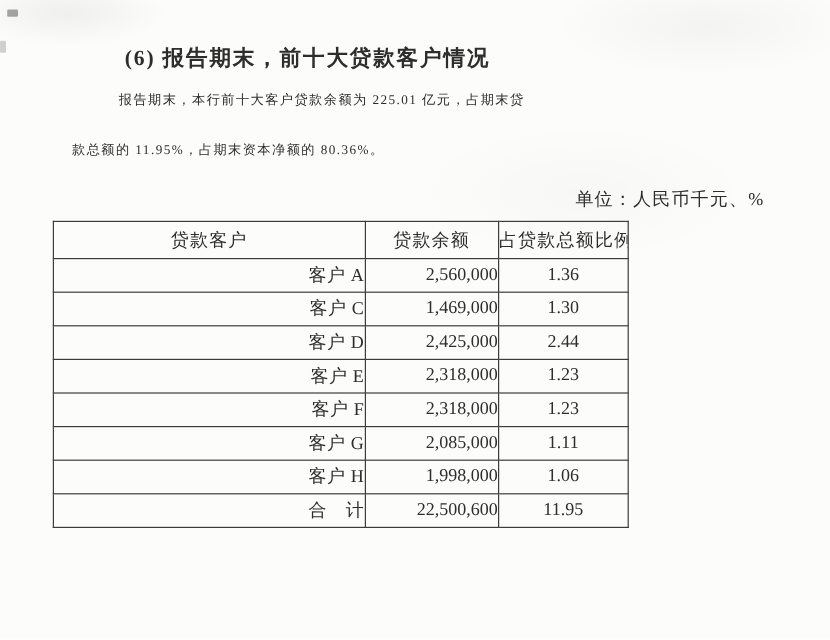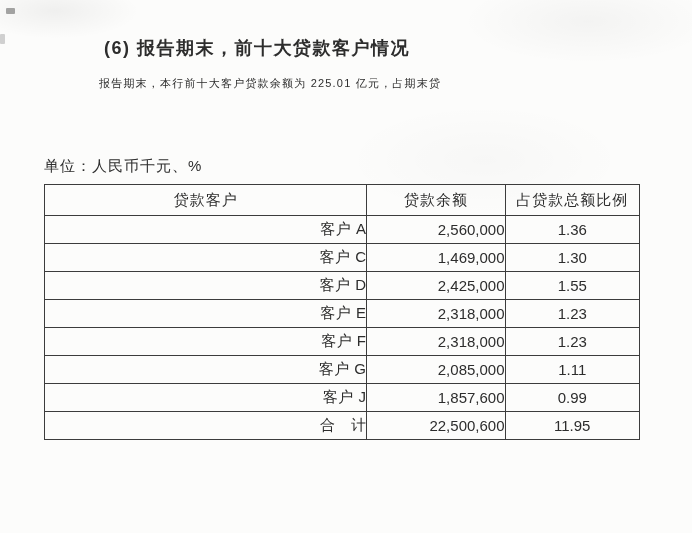--- a/index.html
+++ b/index.html
@@ -9,21 +9,21 @@
   }
   .page {
     position: relative;
     width: 692px;
     height: 533px;
     background: #fcfcfb;
     background-image:
       radial-gradient(ellipse 180px 60px at 85% 4%, rgba(0,0,0,0.035), rgba(0,0,0,0) 70%),
       radial-gradient(ellipse 120px 40px at 8% 2%, rgba(0,0,0,0.05), rgba(0,0,0,0) 70%),
       radial-gradient(ellipse 200px 80px at 70% 30%, rgba(0,0,0,0.02), rgba(0,0,0,0) 70%);
-    font-family: Liberation Sans, sans-serif;
+    font-family: Liberation Serif, serif;
     color: #2d2d2d;
     overflow: hidden;
   }
   .scan-mark {
     position: absolute;
     background: rgba(60,60,60,0.45);
     border-radius: 1px;
   }
   .scan-mark.m1 { left: 6px; top: 8px; width: 9px; height: 6px; }
   .scan-mark.m2 { left: 0px; top: 34px; width: 5px; height: 10px; opacity: .5; }
@@ -47,29 +47,30 @@
     text-align: center;
   }
   .para-line.l1 { left: 99px; top: 76px; }
   .para-line.l2 { left: 60px; top: 117px; }
 
   .unit-label {
     position: absolute;
     left: 44px;
     top: 157px;
     width: 593px;
+    text-align: right;
     font-size: 15px;
     letter-spacing: 1px;
   }
 
   table.loan-table {
     position: absolute;
     left: 44px;
     top: 184px;
-    width: 596px;
+    width: 480px;
     border-collapse: collapse;
     table-layout: fixed;
     font-size: 15px;
   }
   table.loan-table th,
   table.loan-table td {
     border: 1px solid #3c3c3c;
     padding: 0;
     overflow: hidden;
     white-space: nowrap;
@@ -95,20 +96,21 @@
 
 <div class="page">
 
   <div class="scan-mark m1"></div>
   <div class="scan-mark m2"></div>
 
   <h2 class="heading">(6) 报告期末，前十大贷款客户情况</h2>
 
   <p class="para-line l1">报告期末，本行前十大客户贷款余额为 225.01 亿元，占期末贷</p>
 
+  <p class="para-line l2">款总额的 11.95%，占期末资本净额的 80.36%。</p>
 
   <div class="unit-label">单位：人民币千元、%</div>
 
   <table class="loan-table">
     <colgroup>
       <col class="c1">
       <col class="c2">
       <col class="c3">
     </colgroup>
     <thead>
@@ -125,41 +127,41 @@
       <td class="col-ratio">1.36</td>
     </tr>
         <tr>
       <td class="col-customer">客户 C</td>
       <td class="col-balance">1,469,000</td>
       <td class="col-ratio">1.30</td>
     </tr>
         <tr>
       <td class="col-customer">客户 D</td>
       <td class="col-balance">2,425,000</td>
-      <td class="col-ratio">1.55</td>
+      <td class="col-ratio">2.44</td>
     </tr>
         <tr>
       <td class="col-customer">客户 E</td>
       <td class="col-balance">2,318,000</td>
       <td class="col-ratio">1.23</td>
     </tr>
         <tr>
       <td class="col-customer">客户 F</td>
       <td class="col-balance">2,318,000</td>
       <td class="col-ratio">1.23</td>
     </tr>
         <tr>
       <td class="col-customer">客户 G</td>
       <td class="col-balance">2,085,000</td>
       <td class="col-ratio">1.11</td>
     </tr>
         <tr>
-      <td class="col-customer">客户 J</td>
-      <td class="col-balance">1,857,600</td>
-      <td class="col-ratio">0.99</td>
+      <td class="col-customer">客户 H</td>
+      <td class="col-balance">1,998,000</td>
+      <td class="col-ratio">1.06</td>
     </tr>
         <tr>
       <td class="col-customer">合　计</td>
       <td class="col-balance">22,500,600</td>
       <td class="col-ratio">11.95</td>
     </tr>
       </tbody>
   </table>
 
 </div>

